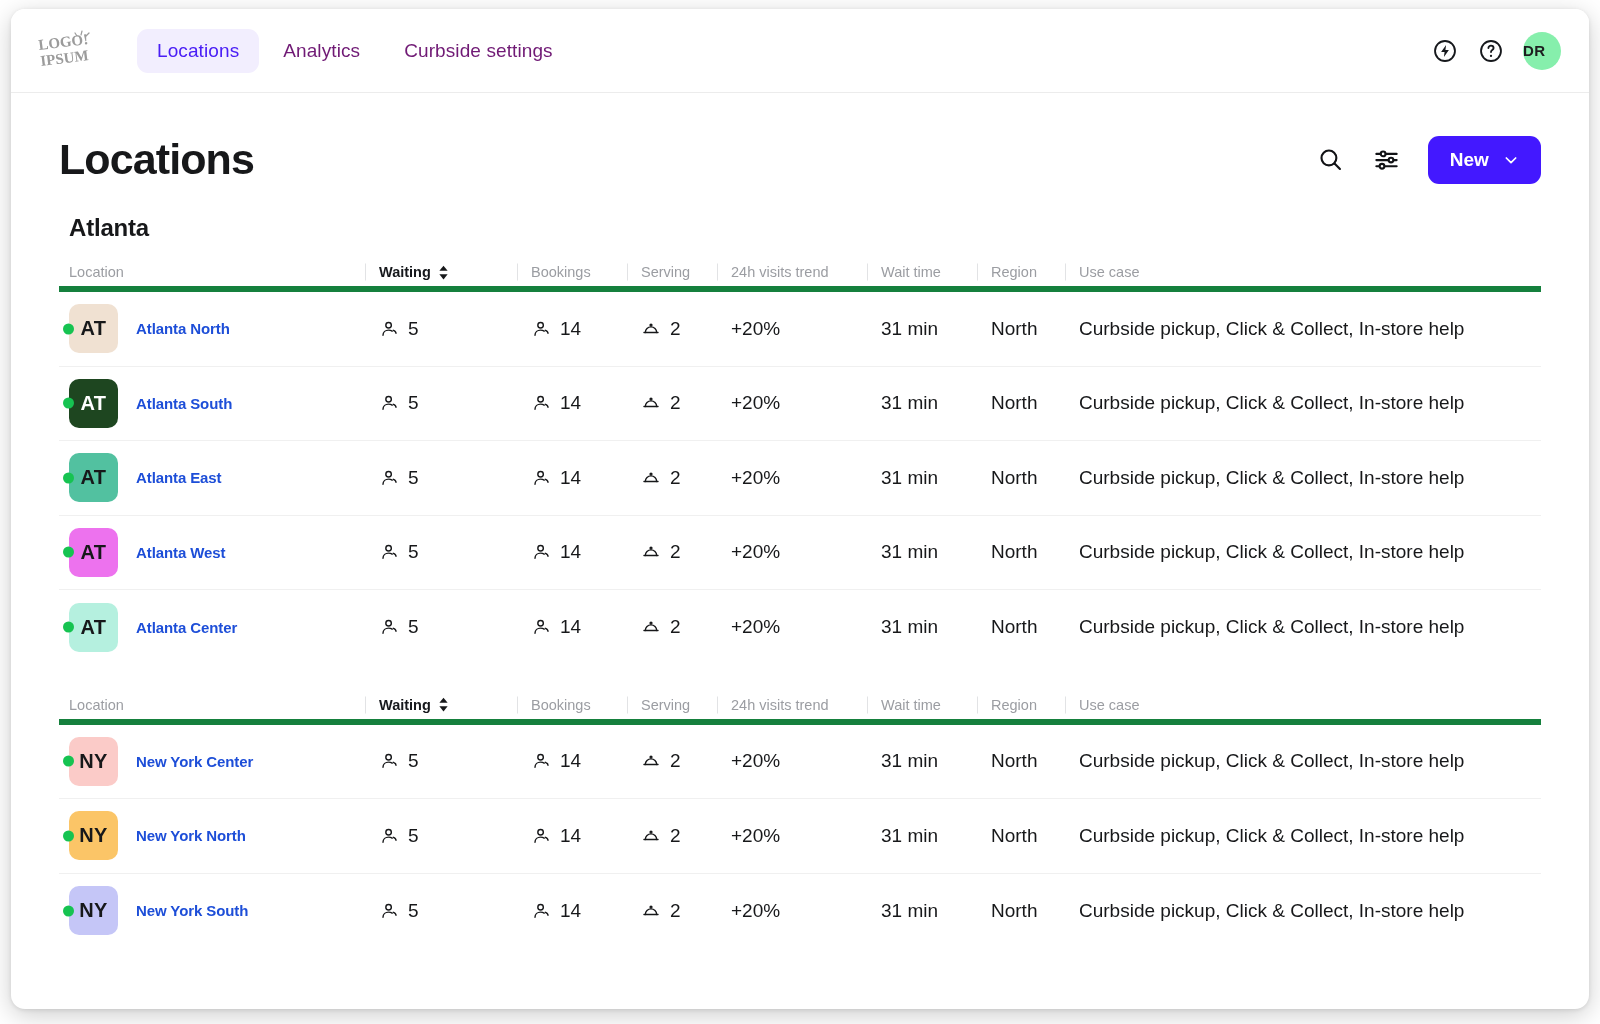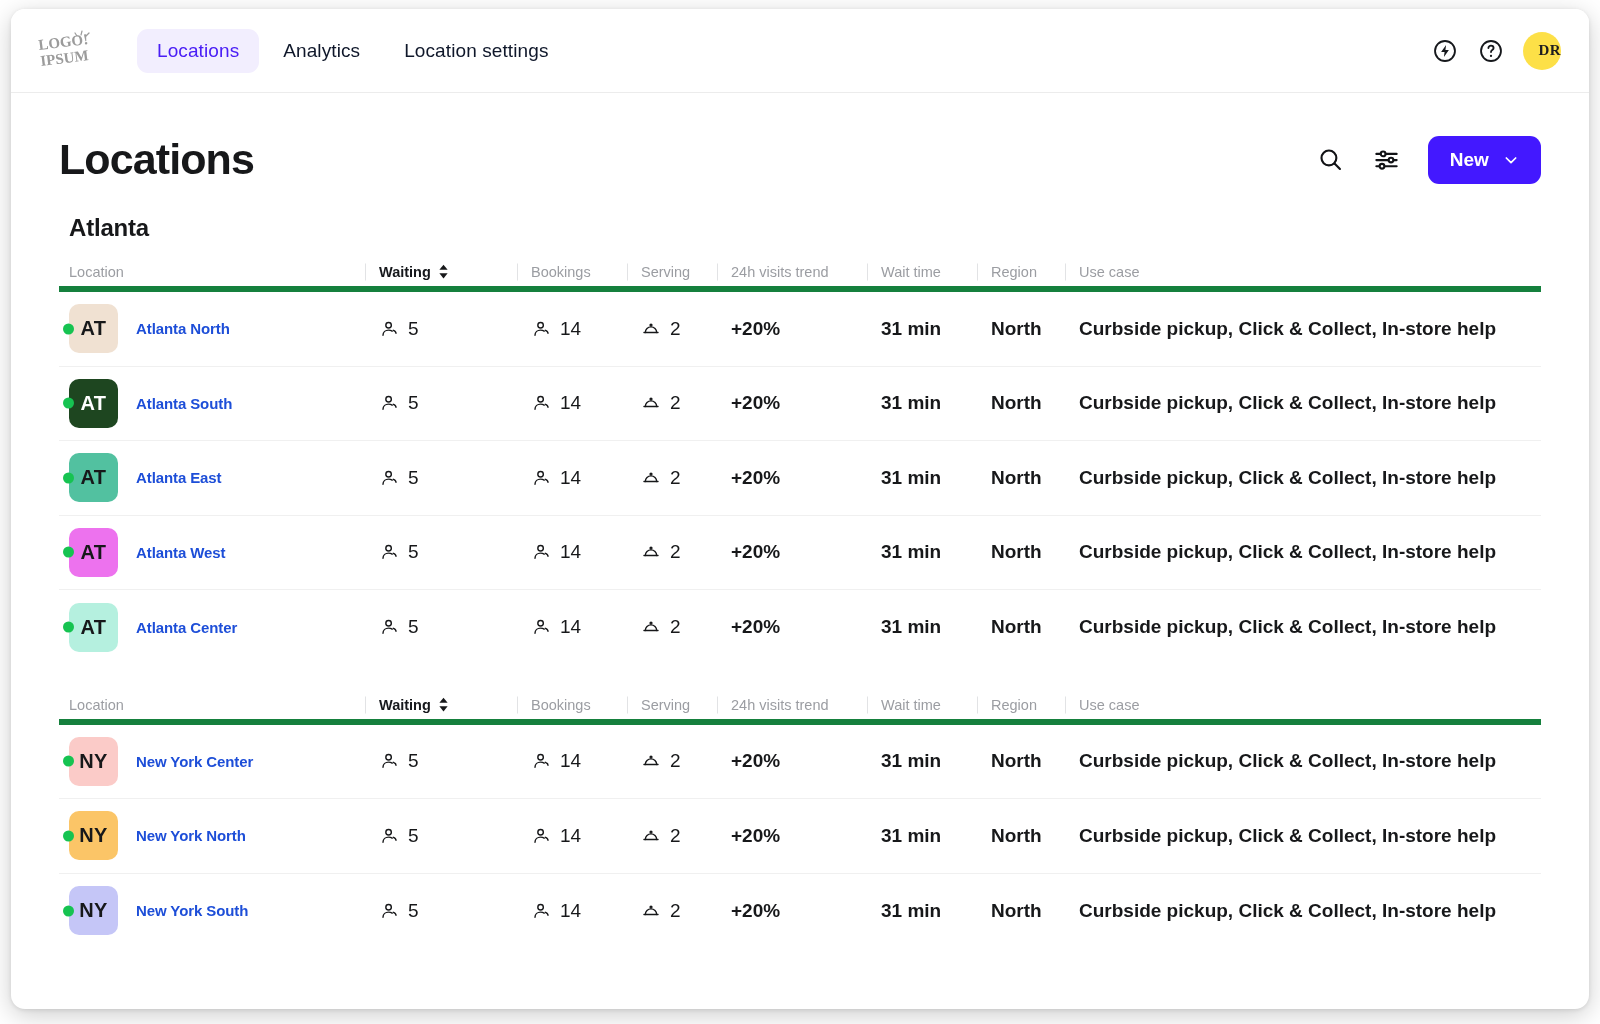--- a/index.html
+++ b/index.html
@@ -45,21 +45,21 @@
     flex-shrink: 0;
   }
   .nav-tabs {
     display: flex;
     align-items: center;
     gap: 4px;
     margin-left: 28px;
   }
   .nav-tab {
     font-size: 19px;
-    color: #0f172a;
+    color: #701a75;
     padding: 11px 20px;
     border-radius: 11px;
     cursor: pointer;
     white-space: nowrap;
     letter-spacing: .1px;
   }
   .nav-tab.active {
     background: #f2eefe;
     color: #4a1ef5;
     font-weight: 500;
@@ -76,30 +76,29 @@
     display: flex;
     align-items: center;
     justify-content: center;
     cursor: pointer;
     color: #16181c;
   }
   .avatar-user {
     width: 38px;
     height: 38px;
     border-radius: 50%;
-    background: #fde047;
+    background: #86efac;
     color: #1d1d1f;
     font-size: 15px;
     font-weight: 600;
     display: flex;
     align-items: center;
-    justify-content: flex-end;
+    justify-content: flex-start;
     cursor: pointer;
     letter-spacing: .4px;
-    font-family: Liberation Serif, serif;
   }
 
   
   .page-body {
     flex: 1;
     padding: 0 48px 0 48px;
     overflow: hidden;
   }
 
   .page-head {
@@ -168,20 +167,21 @@
   }
 
   .thead {
     height: 34px;
     border-bottom: 6px solid #15803d;
   }
   .th {
     font-size: 14.5px;
     color: #9b9da2;
     display: flex;
+    align-items: center;
     gap: 7px;
     position: relative;
     white-space: nowrap;
   }
   .th.sep::before {
     content: "";
     position: absolute;
     left: -14px;
     top: 50%;
     transform: translateY(-50%);
@@ -252,21 +252,20 @@
     display: flex;
     align-items: center;
     gap: 9px;
     font-size: 19px;
     color: #17181a;
   }
   .cell-text {
     font-size: 19px;
     color: #17181a;
     white-space: nowrap;
-    font-weight: bold;
   }
   .glyph {
     display: inline-flex;
     align-items: center;
     color: #17181a;
   }
 </style>
 </head>
 <body>
 
@@ -287,21 +286,21 @@
     </div>
 
     <div class="nav-tabs">
       <div class="nav-tab active">
         <span>Locations</span>
       </div>
       <div class="nav-tab">
         <span>Analytics</span>
       </div>
       <div class="nav-tab">
-        <span>Location settings</span>
+        <span>Curbside settings</span>
       </div>
     </div>
 
     <div class="nav-right">
       <div class="icon-btn">
         <svg width="26" height="26" viewBox="0 0 24 24" fill="none" stroke="#16181c" stroke-width="1.7">
           <circle cx="12" cy="12" r="9.2"></circle>
           <path d="M13 6.4 L8.4 12.9 H11.6 L11 17.6 L15.6 11.1 H12.4 Z" fill="#16181c" stroke="none"></path>
         </svg>
       </div>

